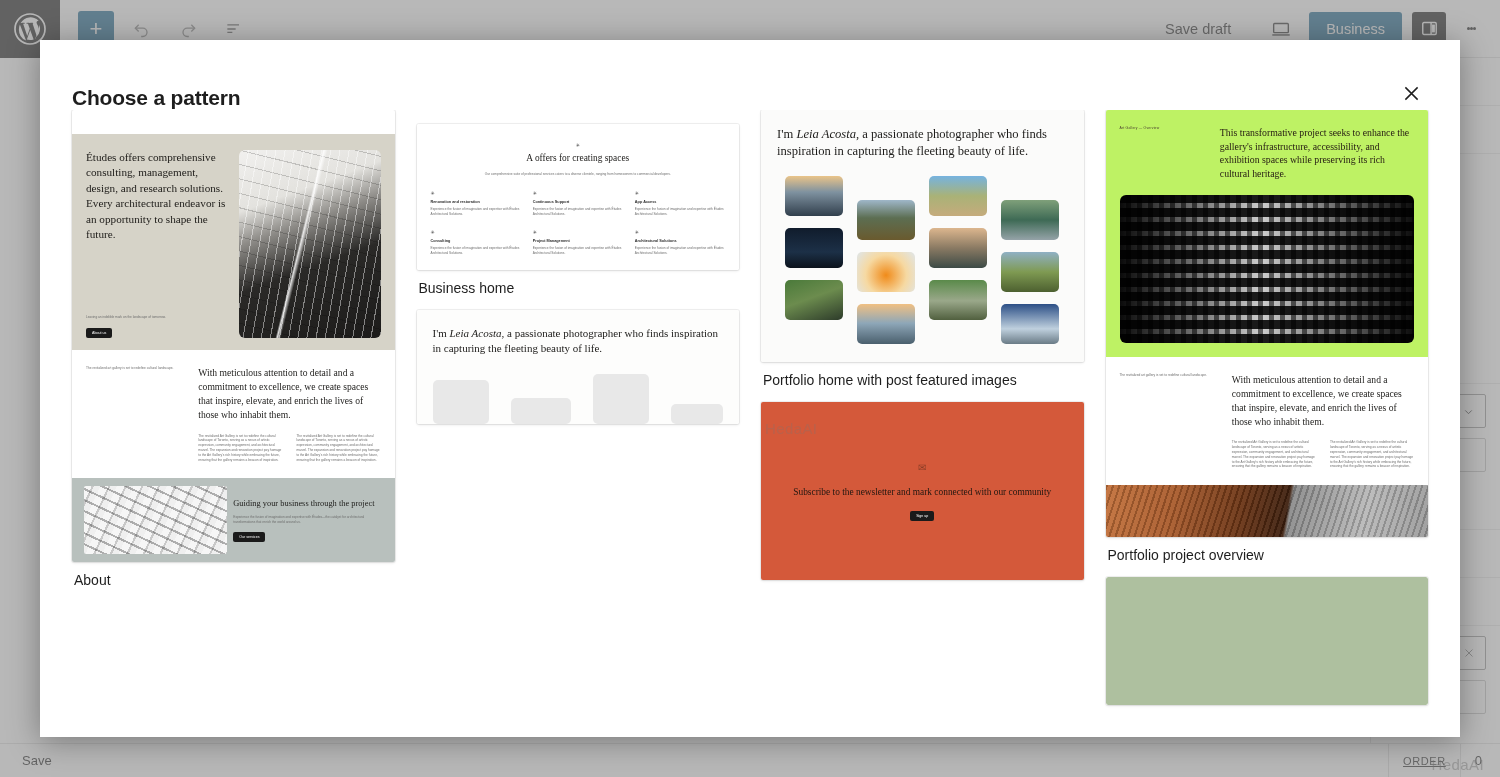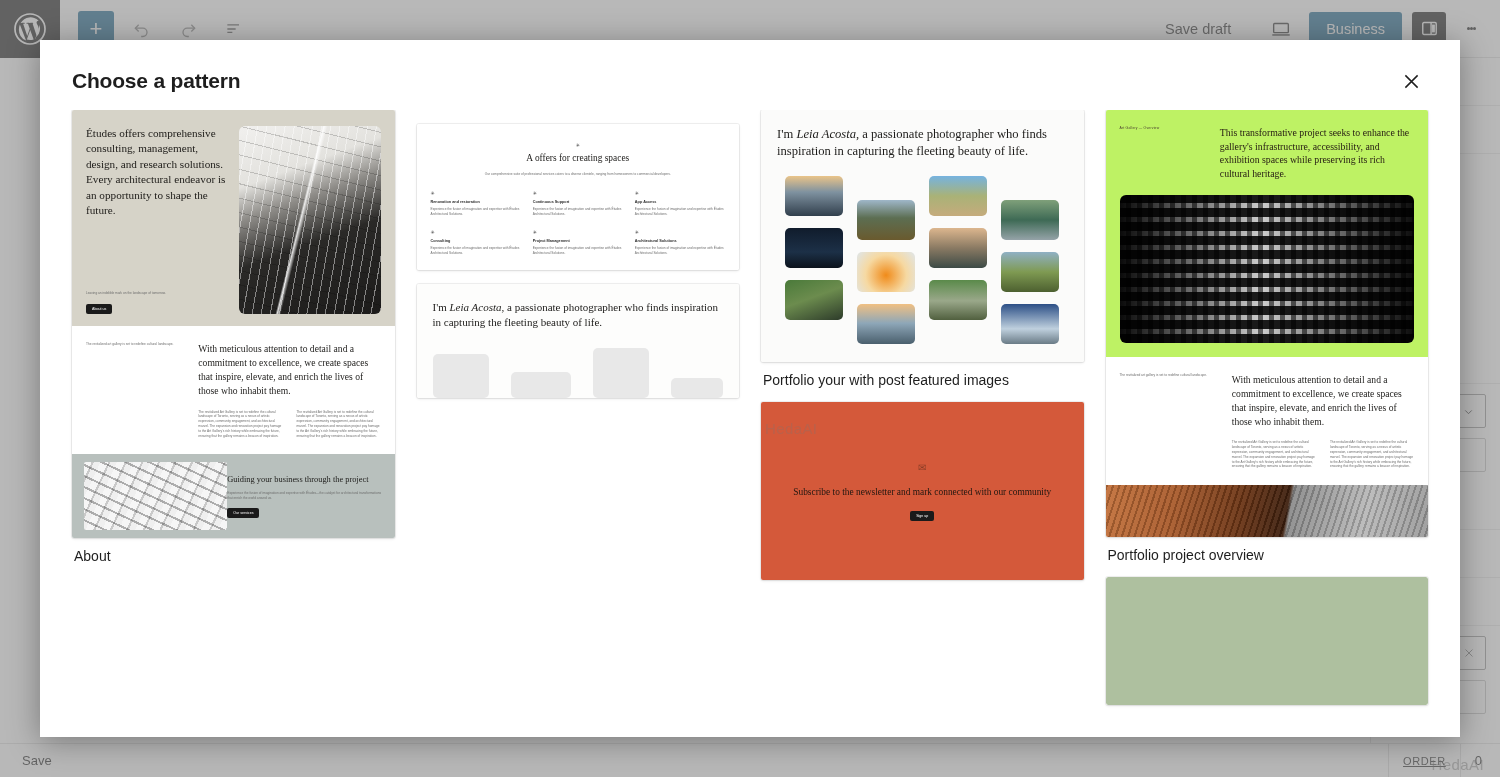--- a/index.html
+++ b/index.html
@@ -80,21 +80,21 @@
 
   
   .modal {
     position: absolute;
     left: 40px; top: 40px; width: 1420px; height: 697px;
     background: #fff;
     box-shadow: 0 4px 30px rgba(0,0,0,0.35);
     overflow: hidden;
   }
   .modal-header {
-    height: 70px; display: flex; align-items: center;
+    height: 70px; display: flex; align-items: flex-end;
     padding: 12px 32px 0 32px;
   }
   .modal-title { font-size: 21px; font-weight: bold; color: #1e1e1e; letter-spacing: -0.2px; }
   .modal-close {
     margin-left: auto; width: 34px; height: 34px;
     display:flex;align-items:center;justify-content:center;
     color:#1e1e1e;
   }
   .modal-body {
     position: absolute; top: 70px; left: 0; right: 0; bottom: 0;
@@ -106,21 +106,21 @@
   .pitem { margin-bottom: 14px; }
   .pframe {
     background: #fff; border-radius: 2px; overflow: hidden;
     box-shadow: 0 0 0 1px rgba(0,0,0,0.06), 0 1px 3px rgba(0,0,0,0.10);
   }
   .plabel { font-size: 14px; color: #1e1e1e; margin: 10px 2px 0; }
   .tiny { font-size: 3.2px; line-height: 1.5; color:#6d6d6d; }
 
   
   .p-about-hero {
-    background: #d6d3c8; padding: 16px 14px 12px; display: flex; gap: 12px; height: 216px;
+    background: #d6d3c8; padding: 16px 14px 12px; display: flex; gap: 12px; height: 216px; margin-top: 24px;
   }
   .p-about-hero-l { flex: 1 1 48%; display:flex; flex-direction:column; }
   .p-about-h {
     font-family:"Liberation Serif", serif; font-size: 11.2px; line-height: 1.38; color: #22201d;
   }
   .p-about-sub { margin-top: auto; }
   .p-btn-dark {
     display:inline-block; background:#1a1a1a; color:#fff; font-size:3.6px;
     padding: 3px 6px; border-radius: 2px; margin-top: 5px;
   }
@@ -137,21 +137,21 @@
   }
   .p-about-mid { background:#fff; padding: 16px 14px; display:flex; gap: 24px; }
   .p-about-mid-l { flex: 0 0 30%; }
   .p-about-mid-r { flex: 1 1 auto; }
   .p-h2 {
     font-family:"Liberation Serif", serif; font-size: 9.6px; line-height: 1.45; color:#1d1c1a;
   }
   .p-cols { display:flex; gap: 14px; margin-top: 12px; }
   .p-cols > div { flex: 1 1 0; }
   .p-about-cta {
-    background:#b8c0bd; height: 84px; display:flex; align-items:center; gap:0; padding: 8px 12px;
+    background:#b8c0bd; height: 84px; display:flex; align-items:center; gap:6px; padding: 8px 12px;
   }
   .p-cta-img {
     flex: 0 0 48%; height: 100%; border-radius:2px;
     background:
       repeating-linear-gradient(115deg, #f6f6f6 0 7px, #c9c9c9 7px 9px, #efefef 9px 15px),
       repeating-linear-gradient(25deg, #ffffff 0 8px, #b5b5b5 8px 10px);
     background-blend-mode: multiply;
   }
   .p-cta-txt { flex: 1 1 auto; }
   .p-cta-h { font-family:"Liberation Serif", serif; font-size: 8.4px; line-height:1.35; color:#1d1c1a; }
@@ -437,20 +437,21 @@
                 <div class="tiny">Experience the fusion of imagination and expertise with Études Architectural Solutions.</div>
               </div>
               <div class="p-serv-cell">
                 <div class="p-ast">✳</div>
                 <div class="p-serv-t">Architectural Solutions</div>
                 <div class="tiny">Experience the fusion of imagination and expertise with Études Architectural Solutions.</div>
               </div>
             </div>
           </div>
         </div>
+        <div class="plabel">Business home</div>
       </div>
 
       <div class="pitem">
         <div class="pframe">
           <div class="p-leia2">
             <div class="p-ph-h" style="font-size:11px">
               <span>I'm </span><em>Leia Acosta</em><span>, a passionate photographer who finds inspiration in capturing the fleeting beauty of life.</span>
             </div>
             <div class="p-ph2-row">
               <div class="ph-ph" style="width:58px;height:44px"></div>
@@ -487,21 +488,21 @@
                 <div class="p-ph-img" style="background:linear-gradient(180deg,#5a8a4a,#9aa88a 52%,#51603f)"></div>
               </div>
               <div class="p-gcol off">
                 <div class="p-ph-img" style="background:linear-gradient(180deg,#7fa07a,#3e6a55 50%,#95a3a8)"></div>
                 <div class="p-ph-img" style="background:linear-gradient(180deg,#8fb0c4,#7f9a52 50%,#4d6030)"></div>
                 <div class="p-ph-img" style="background:linear-gradient(180deg,#2c4f86,#bfd0de 62%,#6a7b86)"></div>
               </div>
             </div>
           </div>
         </div>
-        <div class="plabel">Portfolio your with post featured images</div>
+        <div class="plabel">Portfolio home with post featured images</div>
       </div>
 
       <div class="pitem">
         <div class="pframe">
           <div class="p-news">
             <div class="p-env">✉</div>
             <div class="p-news-h">Subscribe to the newsletter and mark connected with our community</div>
             <span class="p-btn-dark" style="margin-top:12px">Sign up</span>
           </div>
         </div>

